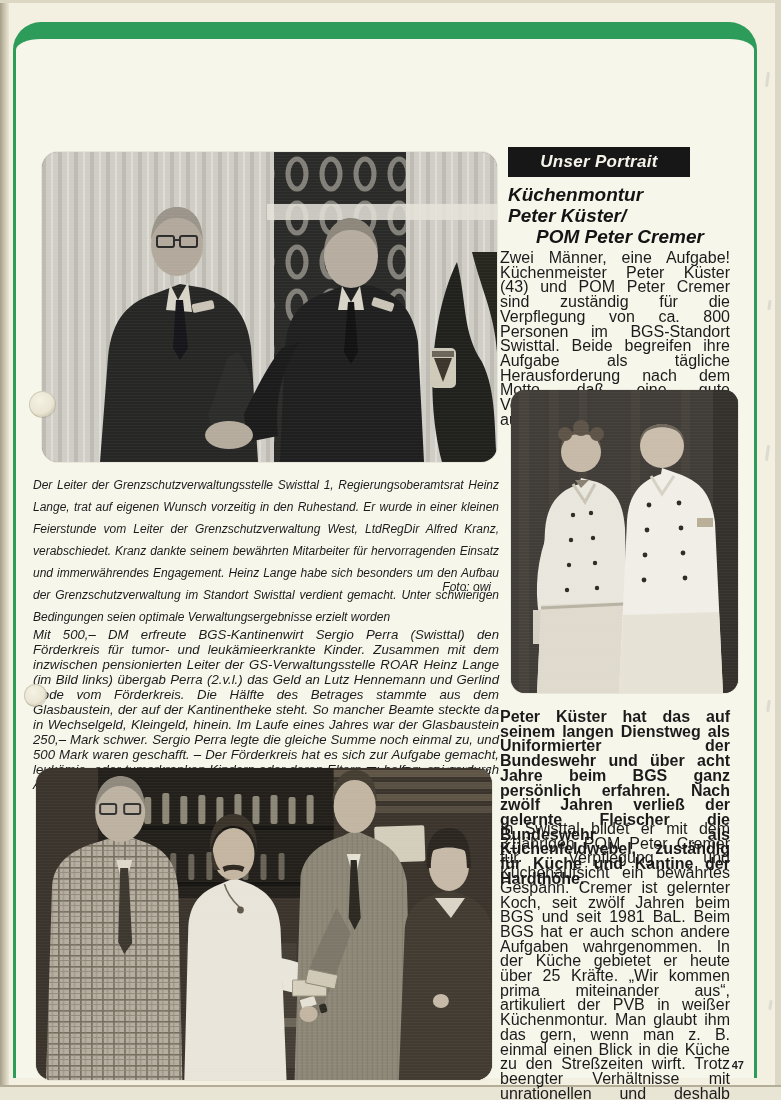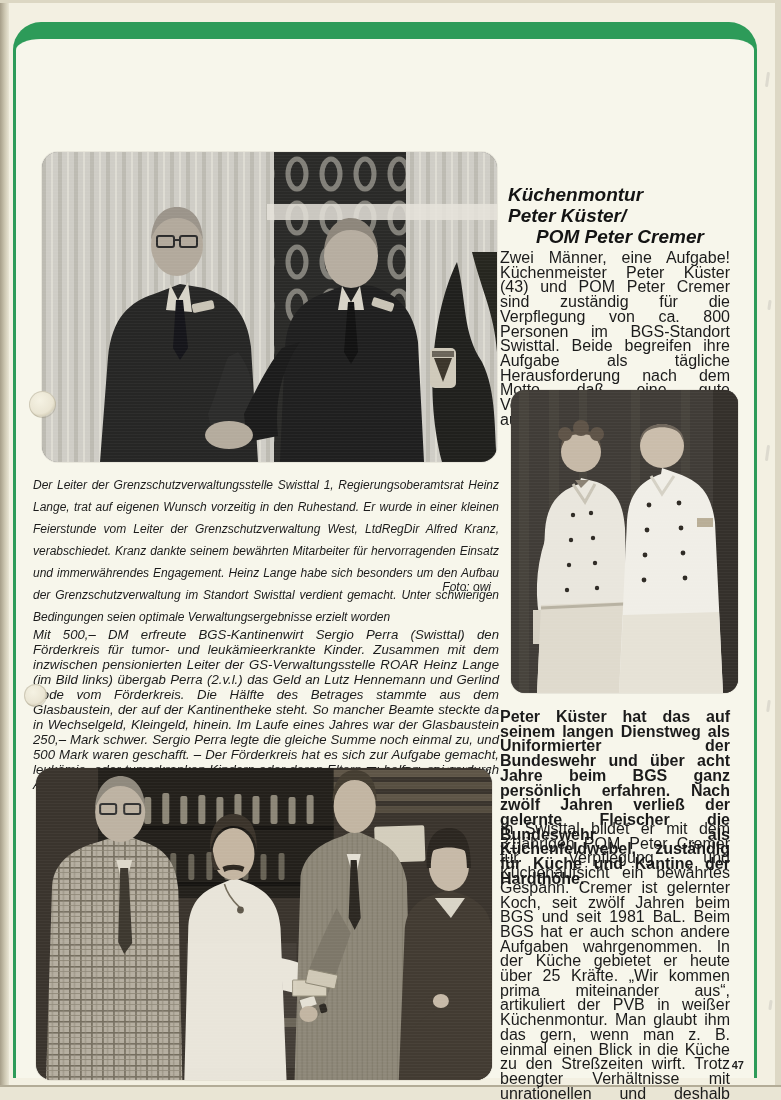--- a/index.html
+++ b/index.html
@@ -207,20 +207,23 @@
       <ellipse cx="404" cy="233" rx="8" ry="7" fill="#c6b9a7"></ellipse>
 
       <g>
         <rect x="256" y="212" width="34" height="16" rx="1" fill="#d6cfbd" stroke="#97917f" stroke-width="1"></rect>
         <rect x="270" y="204" width="30" height="14" rx="1" fill="#cfc8b6" stroke="#8d8775" stroke-width="1" transform="rotate(12 285 211)"></rect>
       </g>
       <rect x="150" y="175" width="110" height="125" fill="#ffffff" opacity="0.05"></rect>
     </svg>
   </figure>
 
+  <div class="badge">
+    <span>Unser Portrait</span>
+  </div>
 
   <h2 class="title" style="margin:0;">
     <span style="display:block;">Küchenmontur</span>
     <span style="display:block;">Peter Küster/</span>
     <span style="display:block;margin-left:28px;">POM Peter Cremer</span>
   </h2>
 
   <p class="rcol-p p1" style="margin:0;">Zwei Männer, eine Aufgabe! Küchenmeister Peter Küster (43) und POM Peter Cremer sind zuständig für die Verpflegung von ca. 800 Personen im BGS-Standort Swisttal. Beide begreifen ihre Aufgabe als tägliche Herausforderung nach dem Motto, daß eine gute Verpflegung nicht ohne Einfluß auf die Dienstverrichtung ist.</p>
 
   <figure class="photo" style="left:511px;top:390px;width:227px;height:303px;margin:0;border-radius:14px;" aria-label="Zwei Köche in weißer Küchenmontur">

